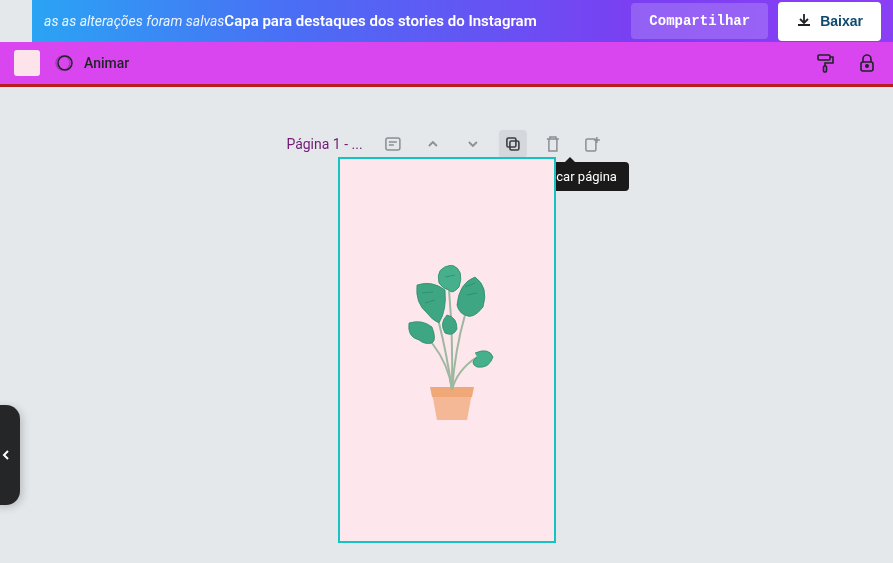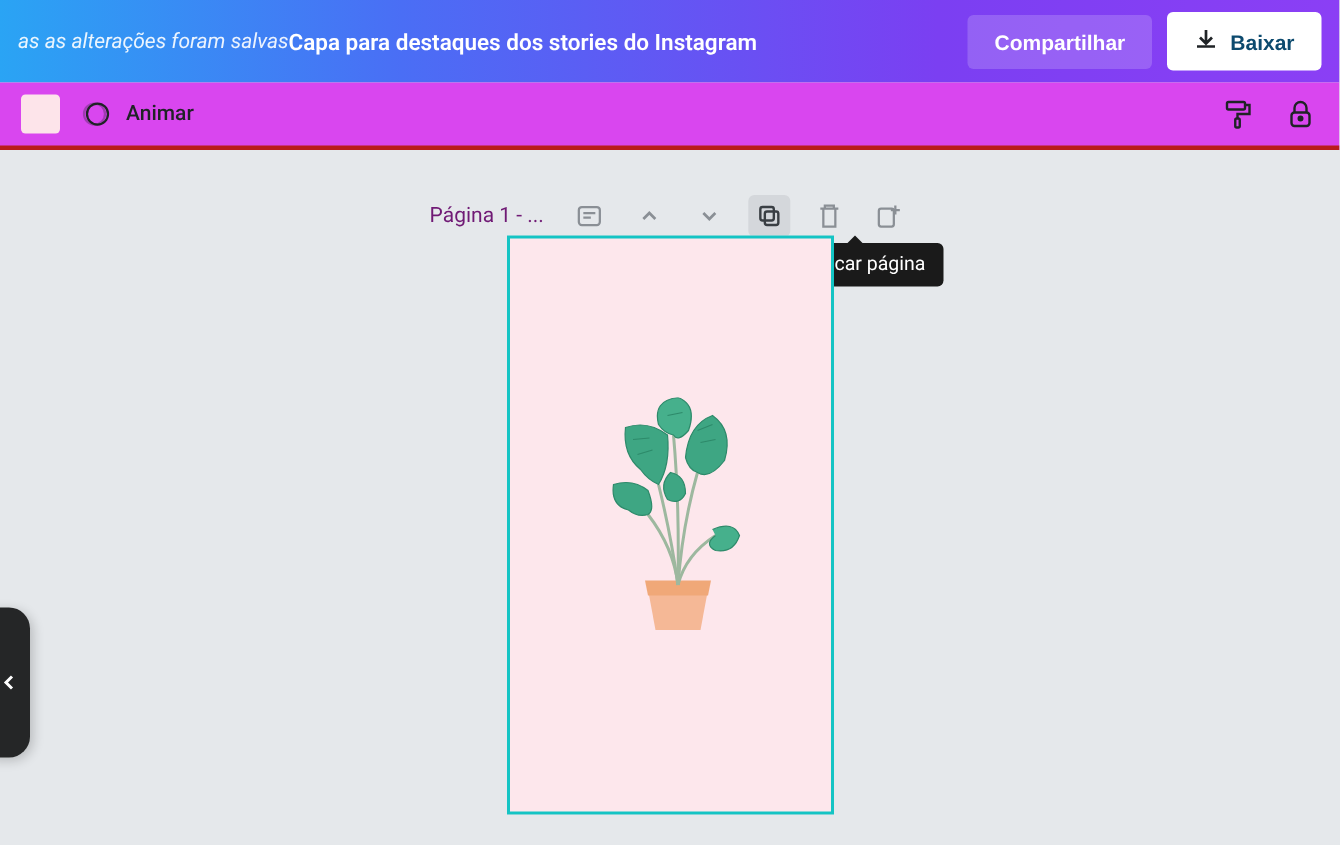--- a/index.html
+++ b/index.html
@@ -4,26 +4,27 @@
   <style>
     * { margin: 0; padding: 0; box-sizing: border-box; }
     body {
       font-family: -apple-system, BlinkMacSystemFont, "Segoe UI", Roboto, sans-serif;
       width: 893px;
       height: 563px;
       overflow: hidden;
       background: #e5e8eb;
     }
     .header {
-      height: 55px;
+      height: 42px;
       background: linear-gradient(90deg, #2aa4f4 0%, #4a6ef5 30%, #7b3ff2 70%, #8b3ff5 100%);
       display: flex;
       align-items: center;
       padding: 0 12px;
       color: white;
+      margin-left: 32px;
     }
     .save-status {
       font-style: italic;
       color: rgba(255,255,255,0.9);
       font-size: 14px;
       flex: 0 0 auto;
     }
     .doc-title {
       flex: 1;
       text-align: left;
@@ -38,20 +39,21 @@
     }
     .btn-share {
       background: rgba(255,255,255,0.18);
       border: none;
       color: white;
       padding: 10px 18px;
       border-radius: 4px;
       font-size: 14px;
       font-weight: 600;
       cursor: pointer;
+      font-family: Liberation Mono, monospace;
     }
     .btn-download {
       background: white;
       border: none;
       color: #0c4a6e;
       padding: 10px 18px;
       border-radius: 4px;
       font-size: 14px;
       font-weight: 600;
       cursor: pointer;

